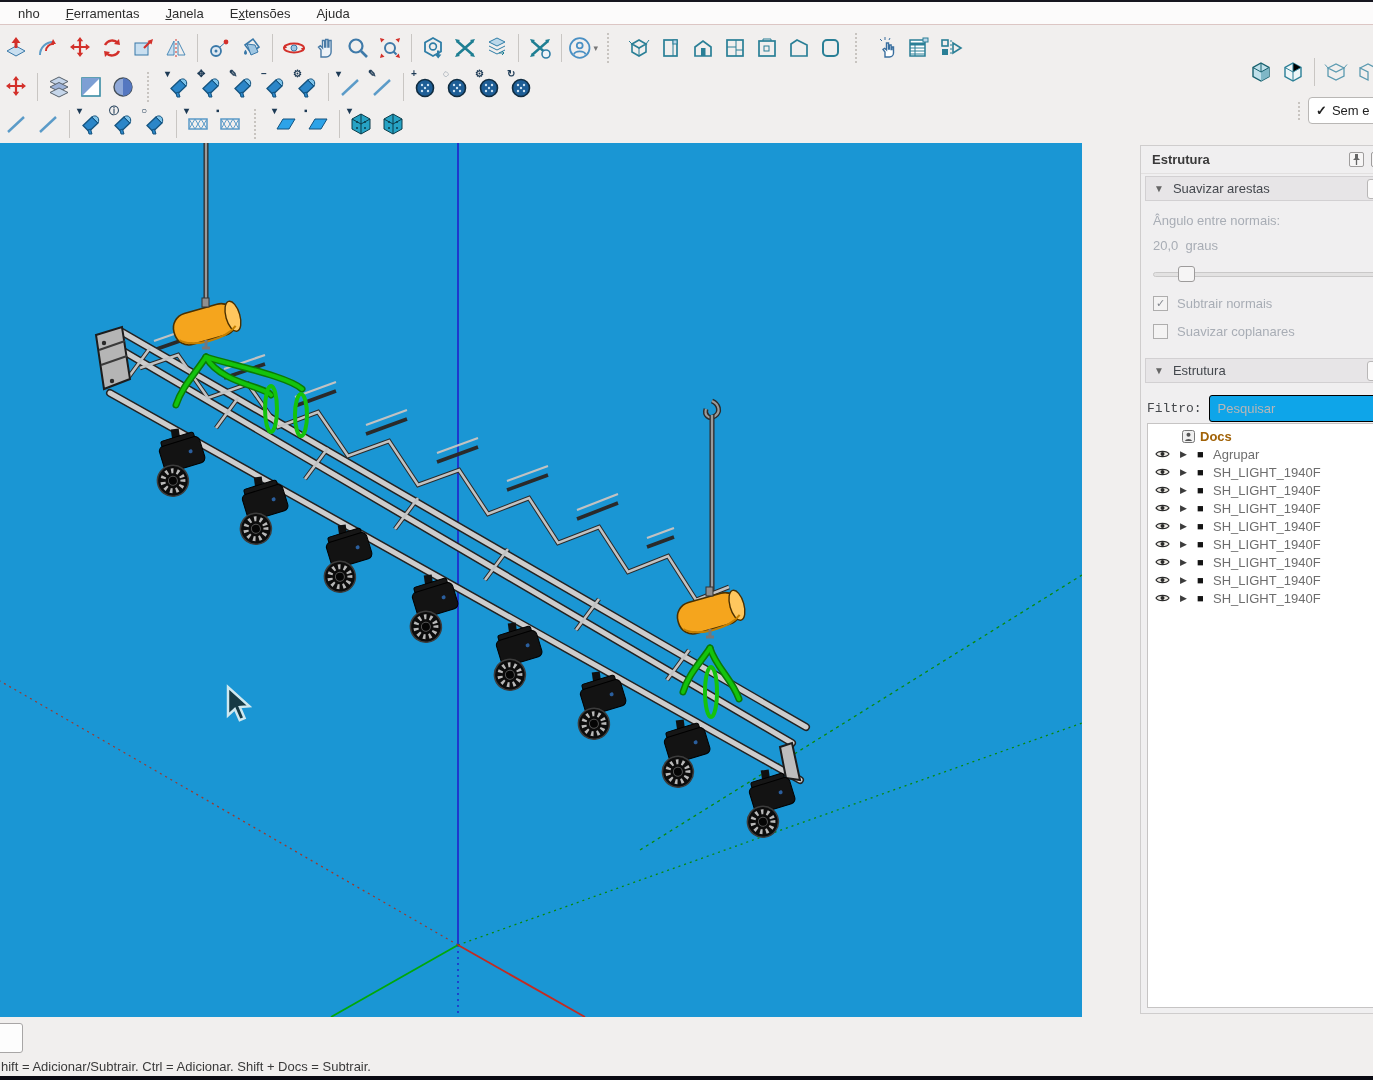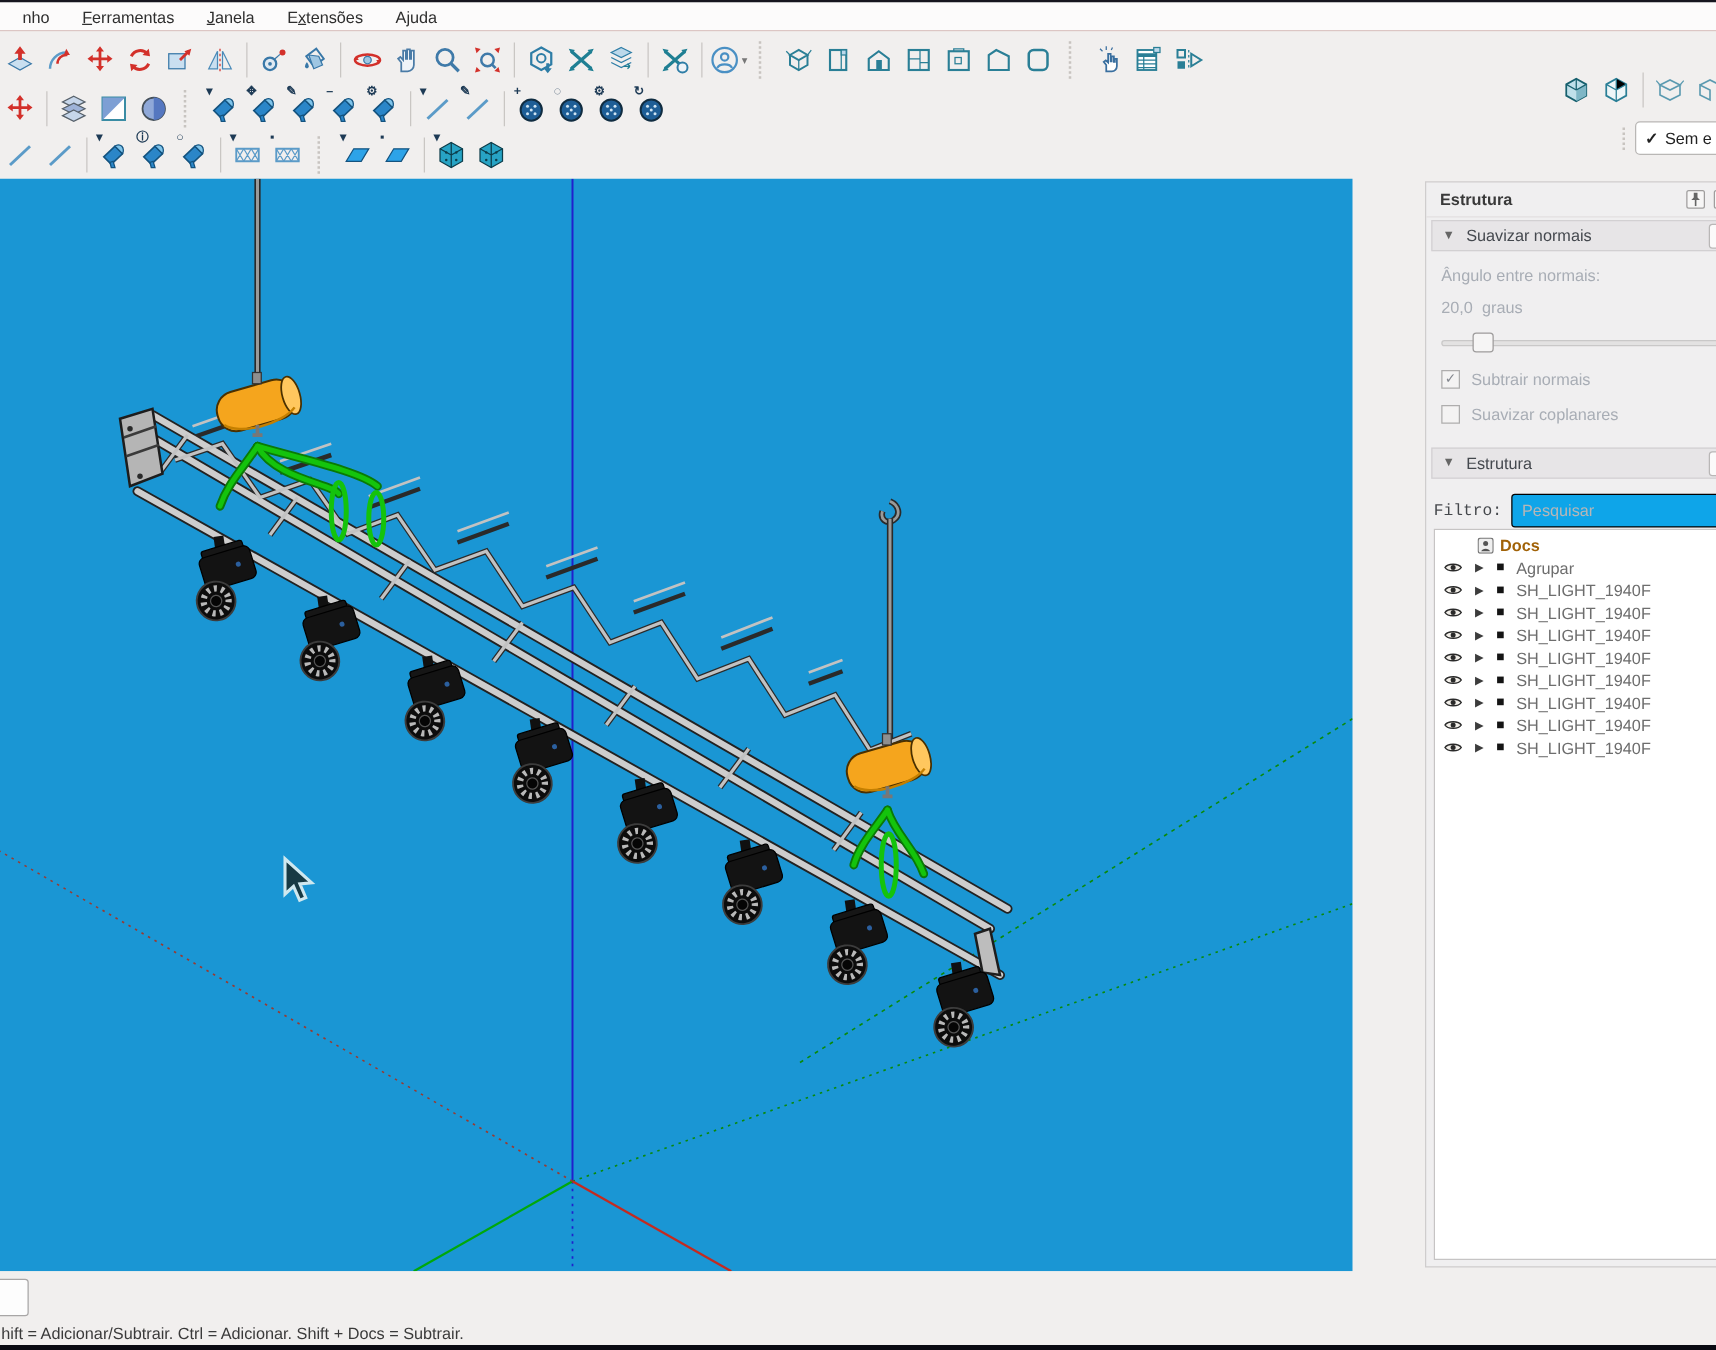--- a/index.html
+++ b/index.html
@@ -781,21 +781,21 @@
         <svg width="9" height="11" viewBox="0 0 9 11">
             <path d="M3 0h3v4l2 2H1l2-2z" fill="#666"></path>
             <line x1="4.5" y1="6" x2="4.5" y2="11" stroke="#666" stroke-width="1.3"></line>
           </svg>
       </span>
       <span class="tray-winbtn" id="tray-close">✕</span>
     </div>
 
     <div class="section-header">
       <span class="chev">▼</span>
-      <span>Suavizar normais</span>
+      <span>Suavizar arestas</span>
       <span class="section-x">✕</span>
     </div>
 
     <div id="soften-body">
       <div id="soften-angle-label">Ângulo entre normais:</div>
       <div id="soften-value">
         <span>20,0</span>&nbsp;
         <span>graus</span>
       </div>
       <div id="soften-slider">

